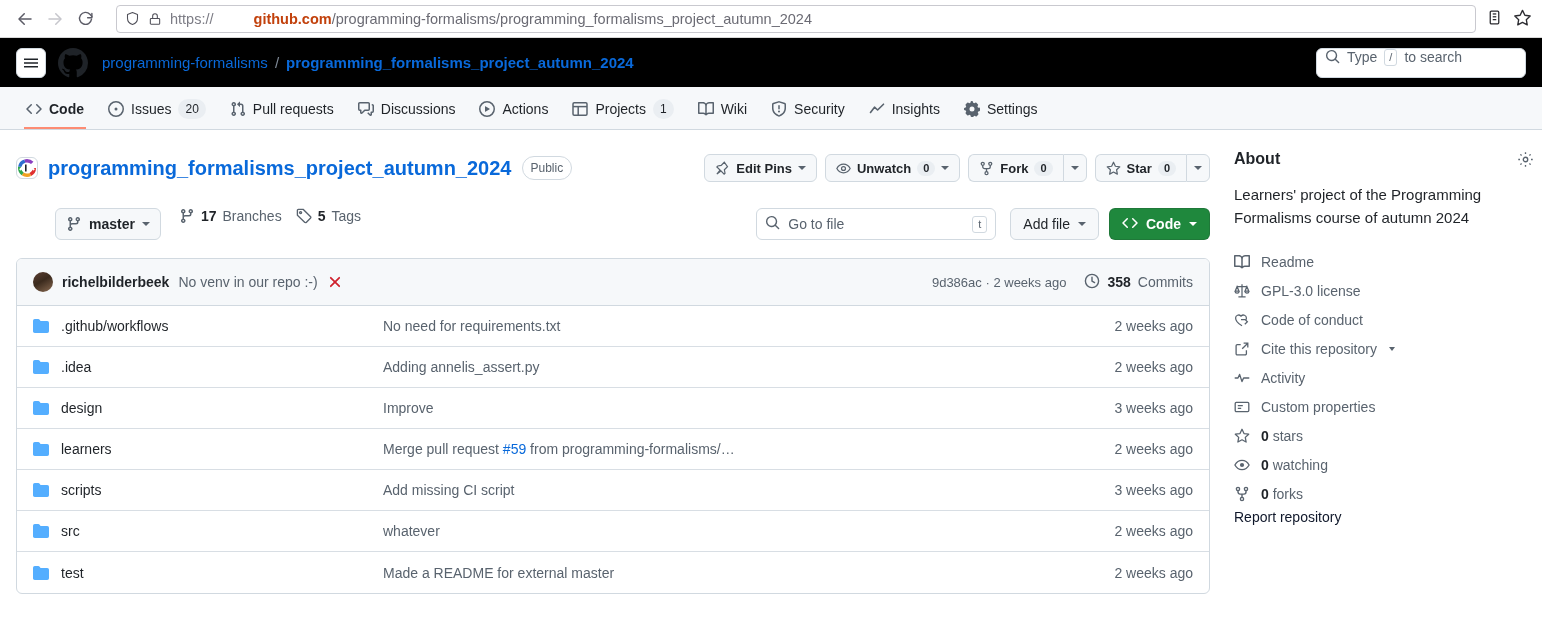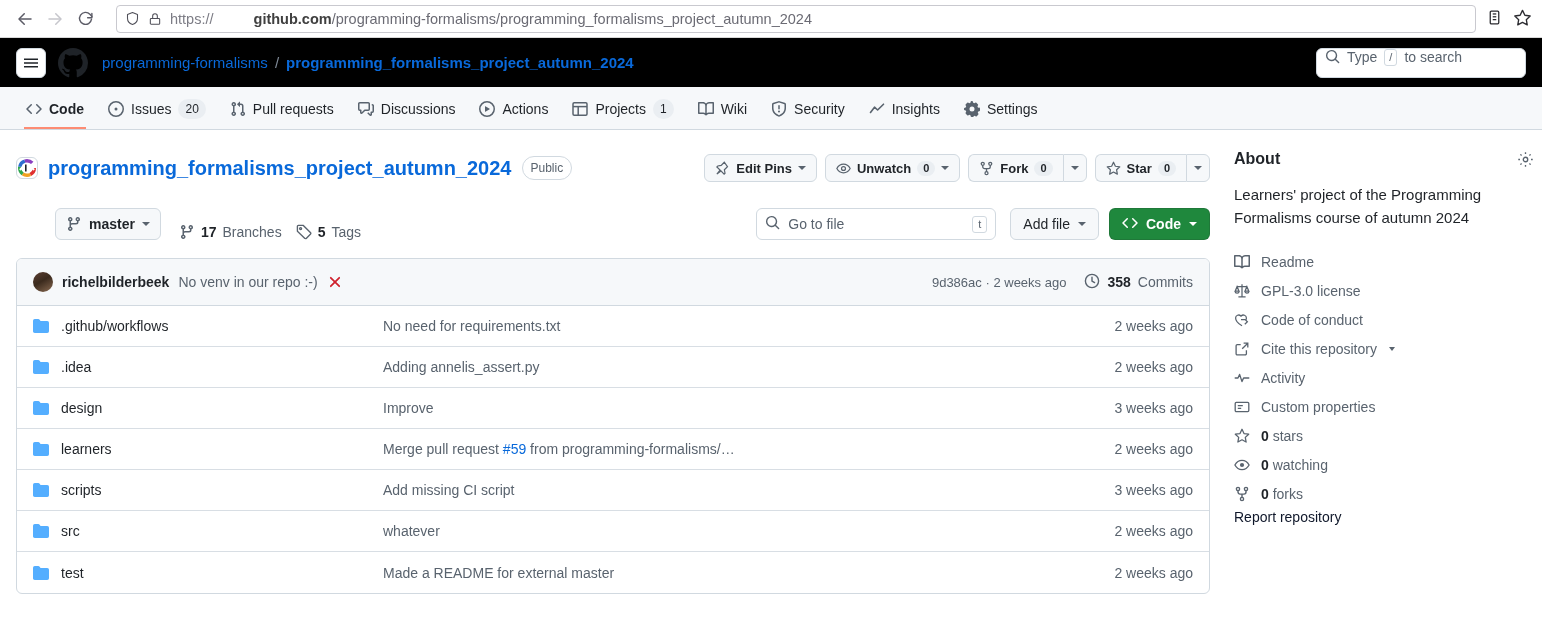--- a/index.html
+++ b/index.html
@@ -43,21 +43,21 @@
     padding: 0 8px;
     background: #fff;
   }
   .url-icon { color: #4f4f58; display: flex; align-items: center; margin-right: 8px; }
   .url-text {
     font-size: 14.5px;
     color: #6b6b74;
     white-space: nowrap;
     overflow: hidden;
   }
-  .url-text .host { color: #404040; font-weight: bold; padding-left: 40px; }
+  .url-text .host { color: #c2410c; font-weight: bold; padding-left: 40px; }
   .url-text .scheme { color: #7c7c85; }
   .chrome-icons { display: flex; align-items: center; gap: 10px; padding-left: 4px; color: #2b2b30; }
 
   
   .gh-header {
     height: 50px;
     background: #000000;
     display: flex;
     align-items: center;
     padding: 0 16px;
@@ -207,21 +207,21 @@
   .caret {
     width: 0; height: 0;
     border-left: 4px solid transparent;
     border-right: 4px solid transparent;
     border-top: 4px solid #59636e;
   }
 
   
   .file-toolbar {
     display: flex;
-    align-items: flex-end;
+    align-items: flex-start;
     margin-bottom: 18px;
     height: 32px;
     padding-left: 39px;
   }
   .branch-btn {
     height: 32px;
     border: 1px solid #d1d9e0;
     background: #f6f8fa;
     border-radius: 6px;
     display: flex; align-items: center;

